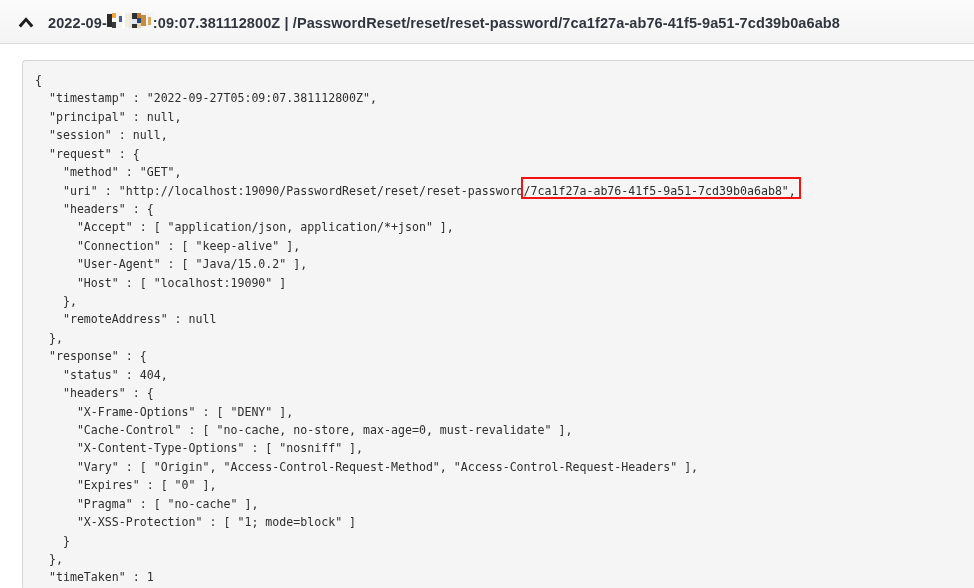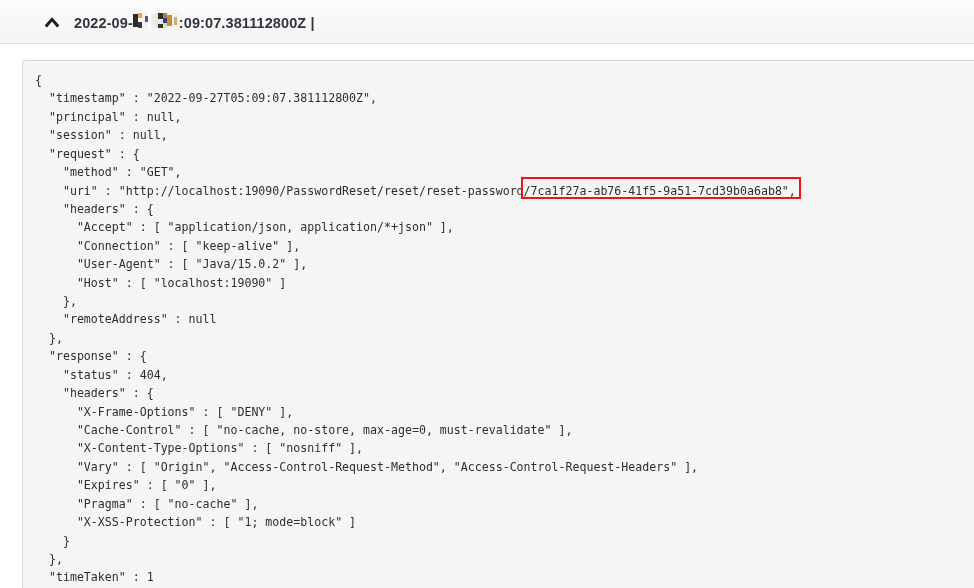--- a/index.html
+++ b/index.html
@@ -16,21 +16,21 @@
     color: #333333;
   }
 
   
   .trace-header {
     height: 44px;
     background: linear-gradient(to bottom, #fbfbfb 0%, #f4f4f4 100%);
     border-bottom: 1px solid #dddddd;
     display: flex;
     align-items: center;
-    padding: 0 26px;
+    padding: 0 0;
     box-sizing: border-box;
     cursor: pointer;
     user-select: none;
   }
   .chevron {
     width: 20px;
     height: 20px;
     flex: 0 0 auto;
     margin-right: 12px;
     margin-left: 16px;
@@ -151,20 +151,21 @@
         <i class="g12"></i>
         <i class="g13"></i>
         <i class="g14"></i>
         <i class="g15"></i>
         <i class="g16"></i>
         <i class="g17"></i>
         <i class="g18"></i>
       </span>
       <span class="ht-seg">:09:07.381112800Z</span>
       <span class="ht-seg"> | </span>
+      <span class="ht-seg">/PasswordReset/reset/reset-password/7ca1f27a-ab76-41f5-9a51-7cd39b0a6ab8</span>
   </span>
 </div>
 
 <div class="panel-wrap">
   <div class="code-panel">
     <pre class="json">{
   "timestamp" : "2022-09-27T05:09:07.381112800Z",
   "principal" : null,
   "session" : null,
   "request" : {

